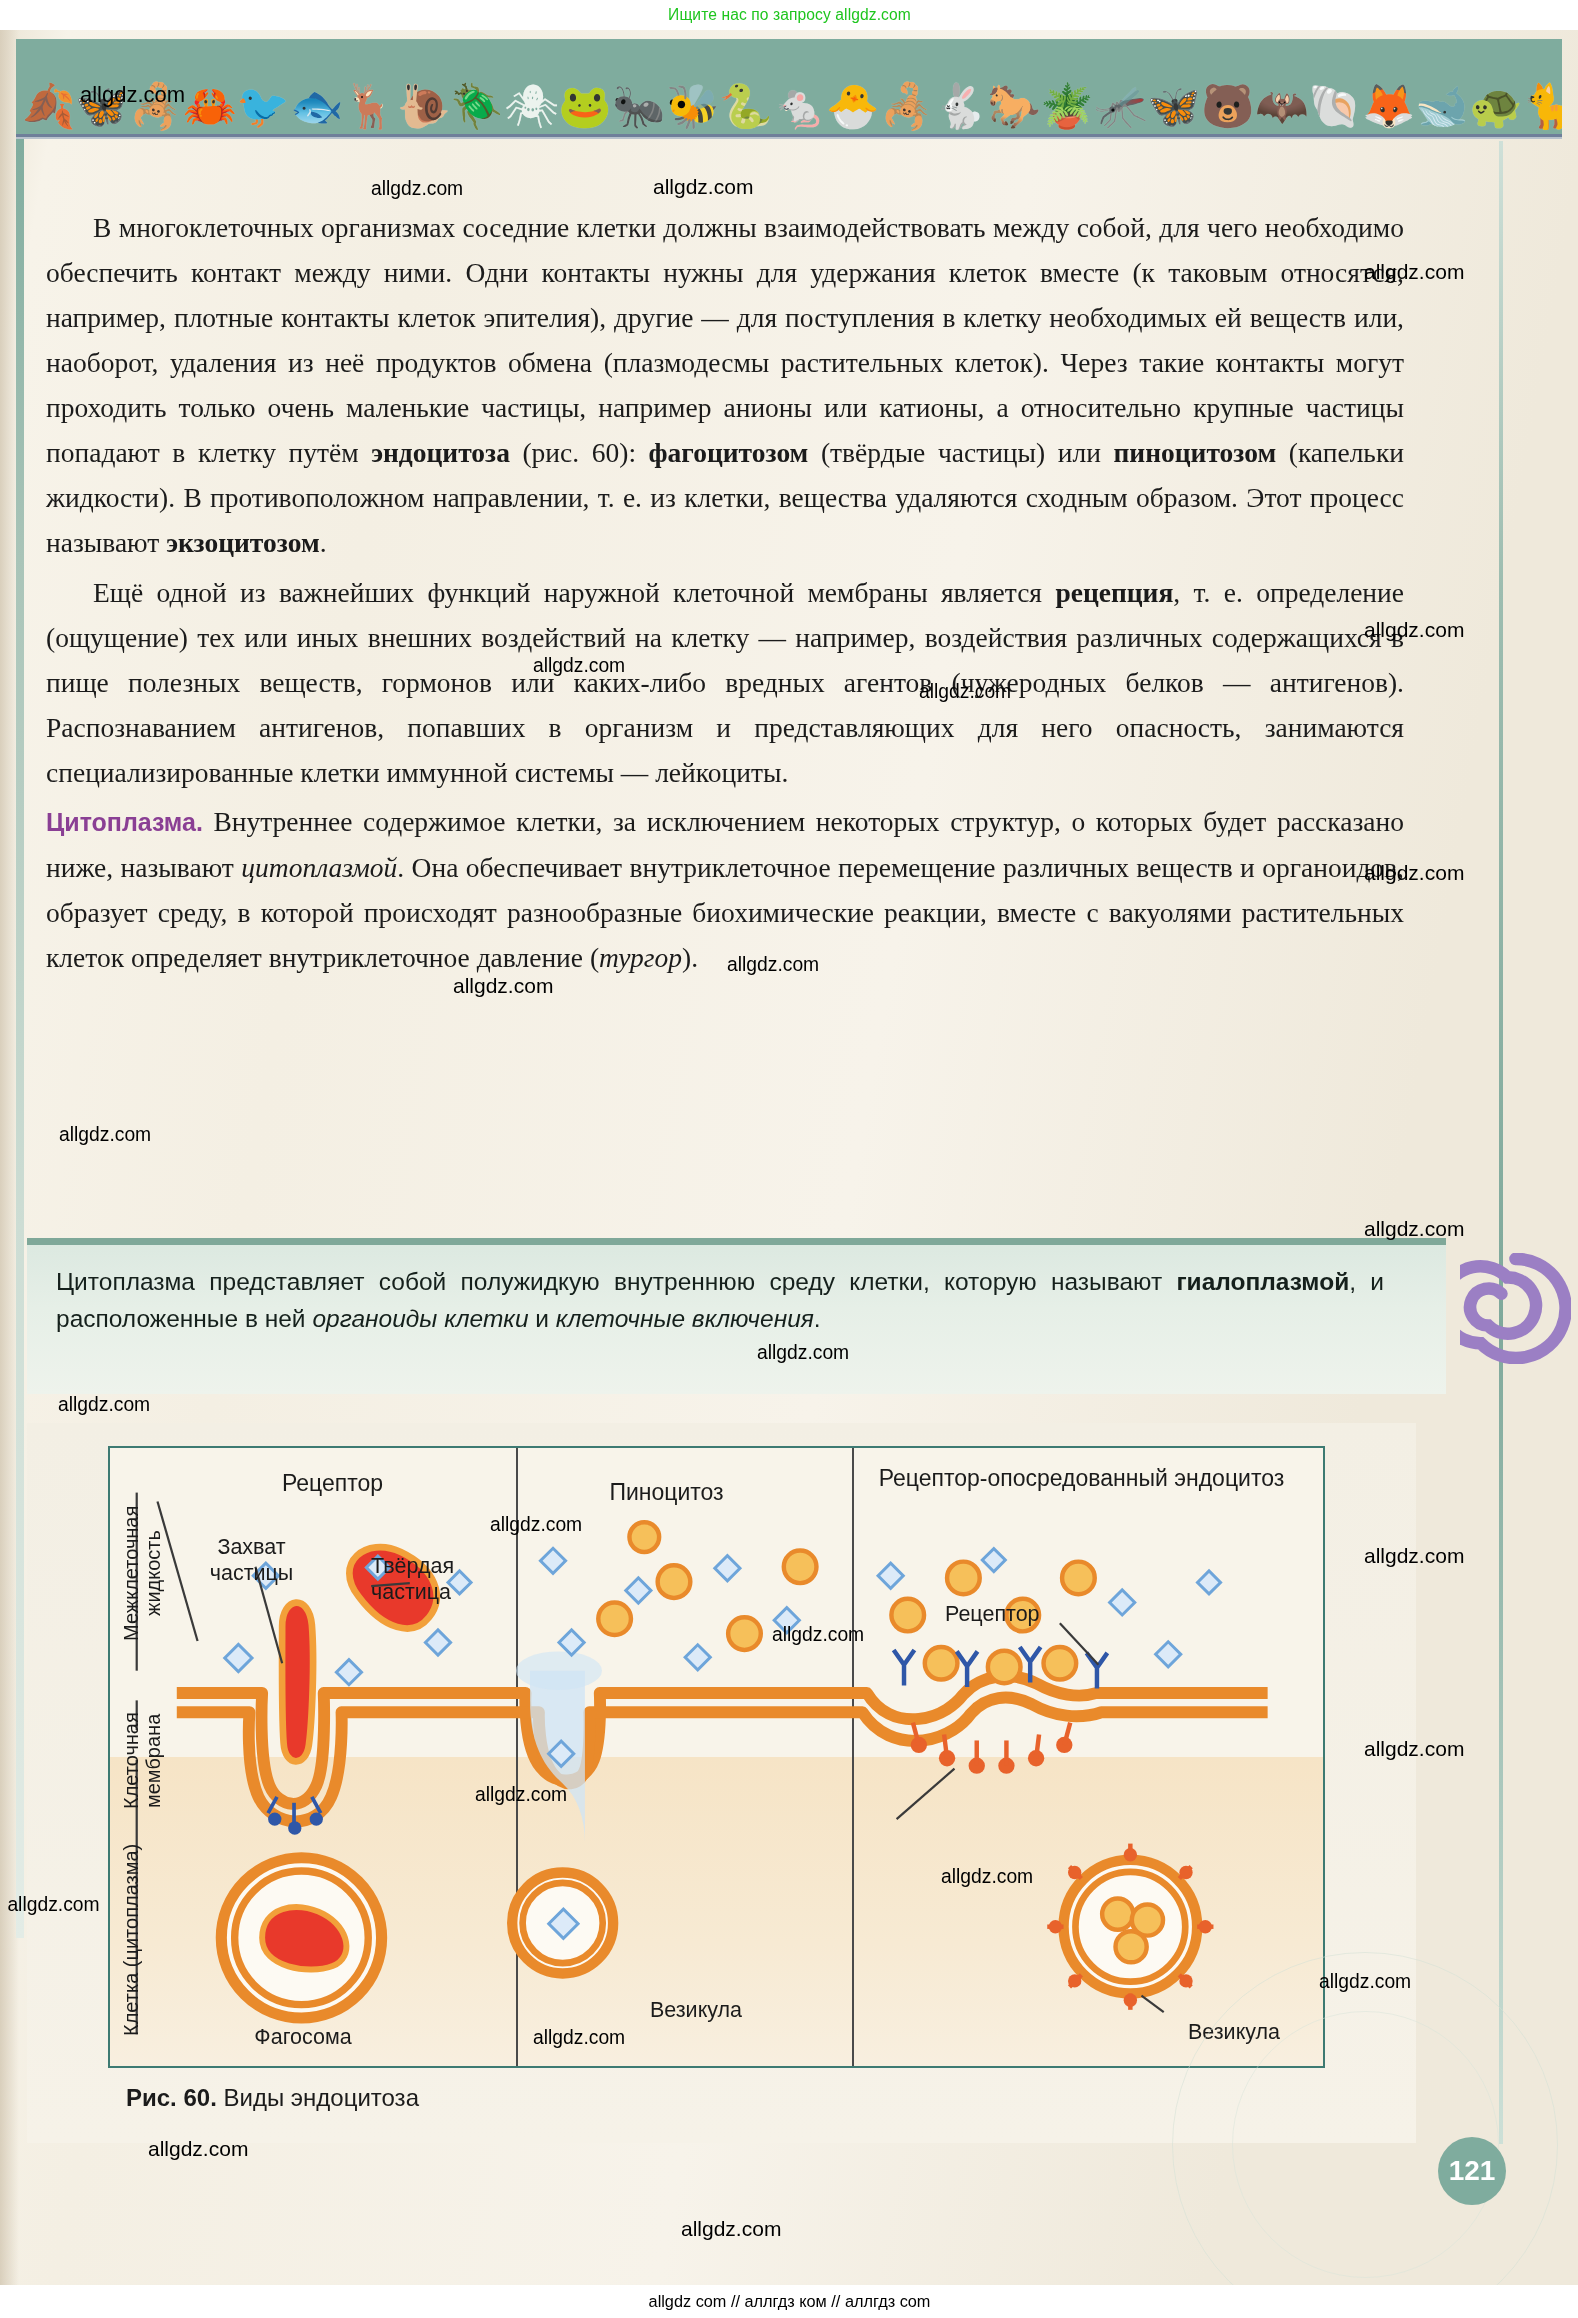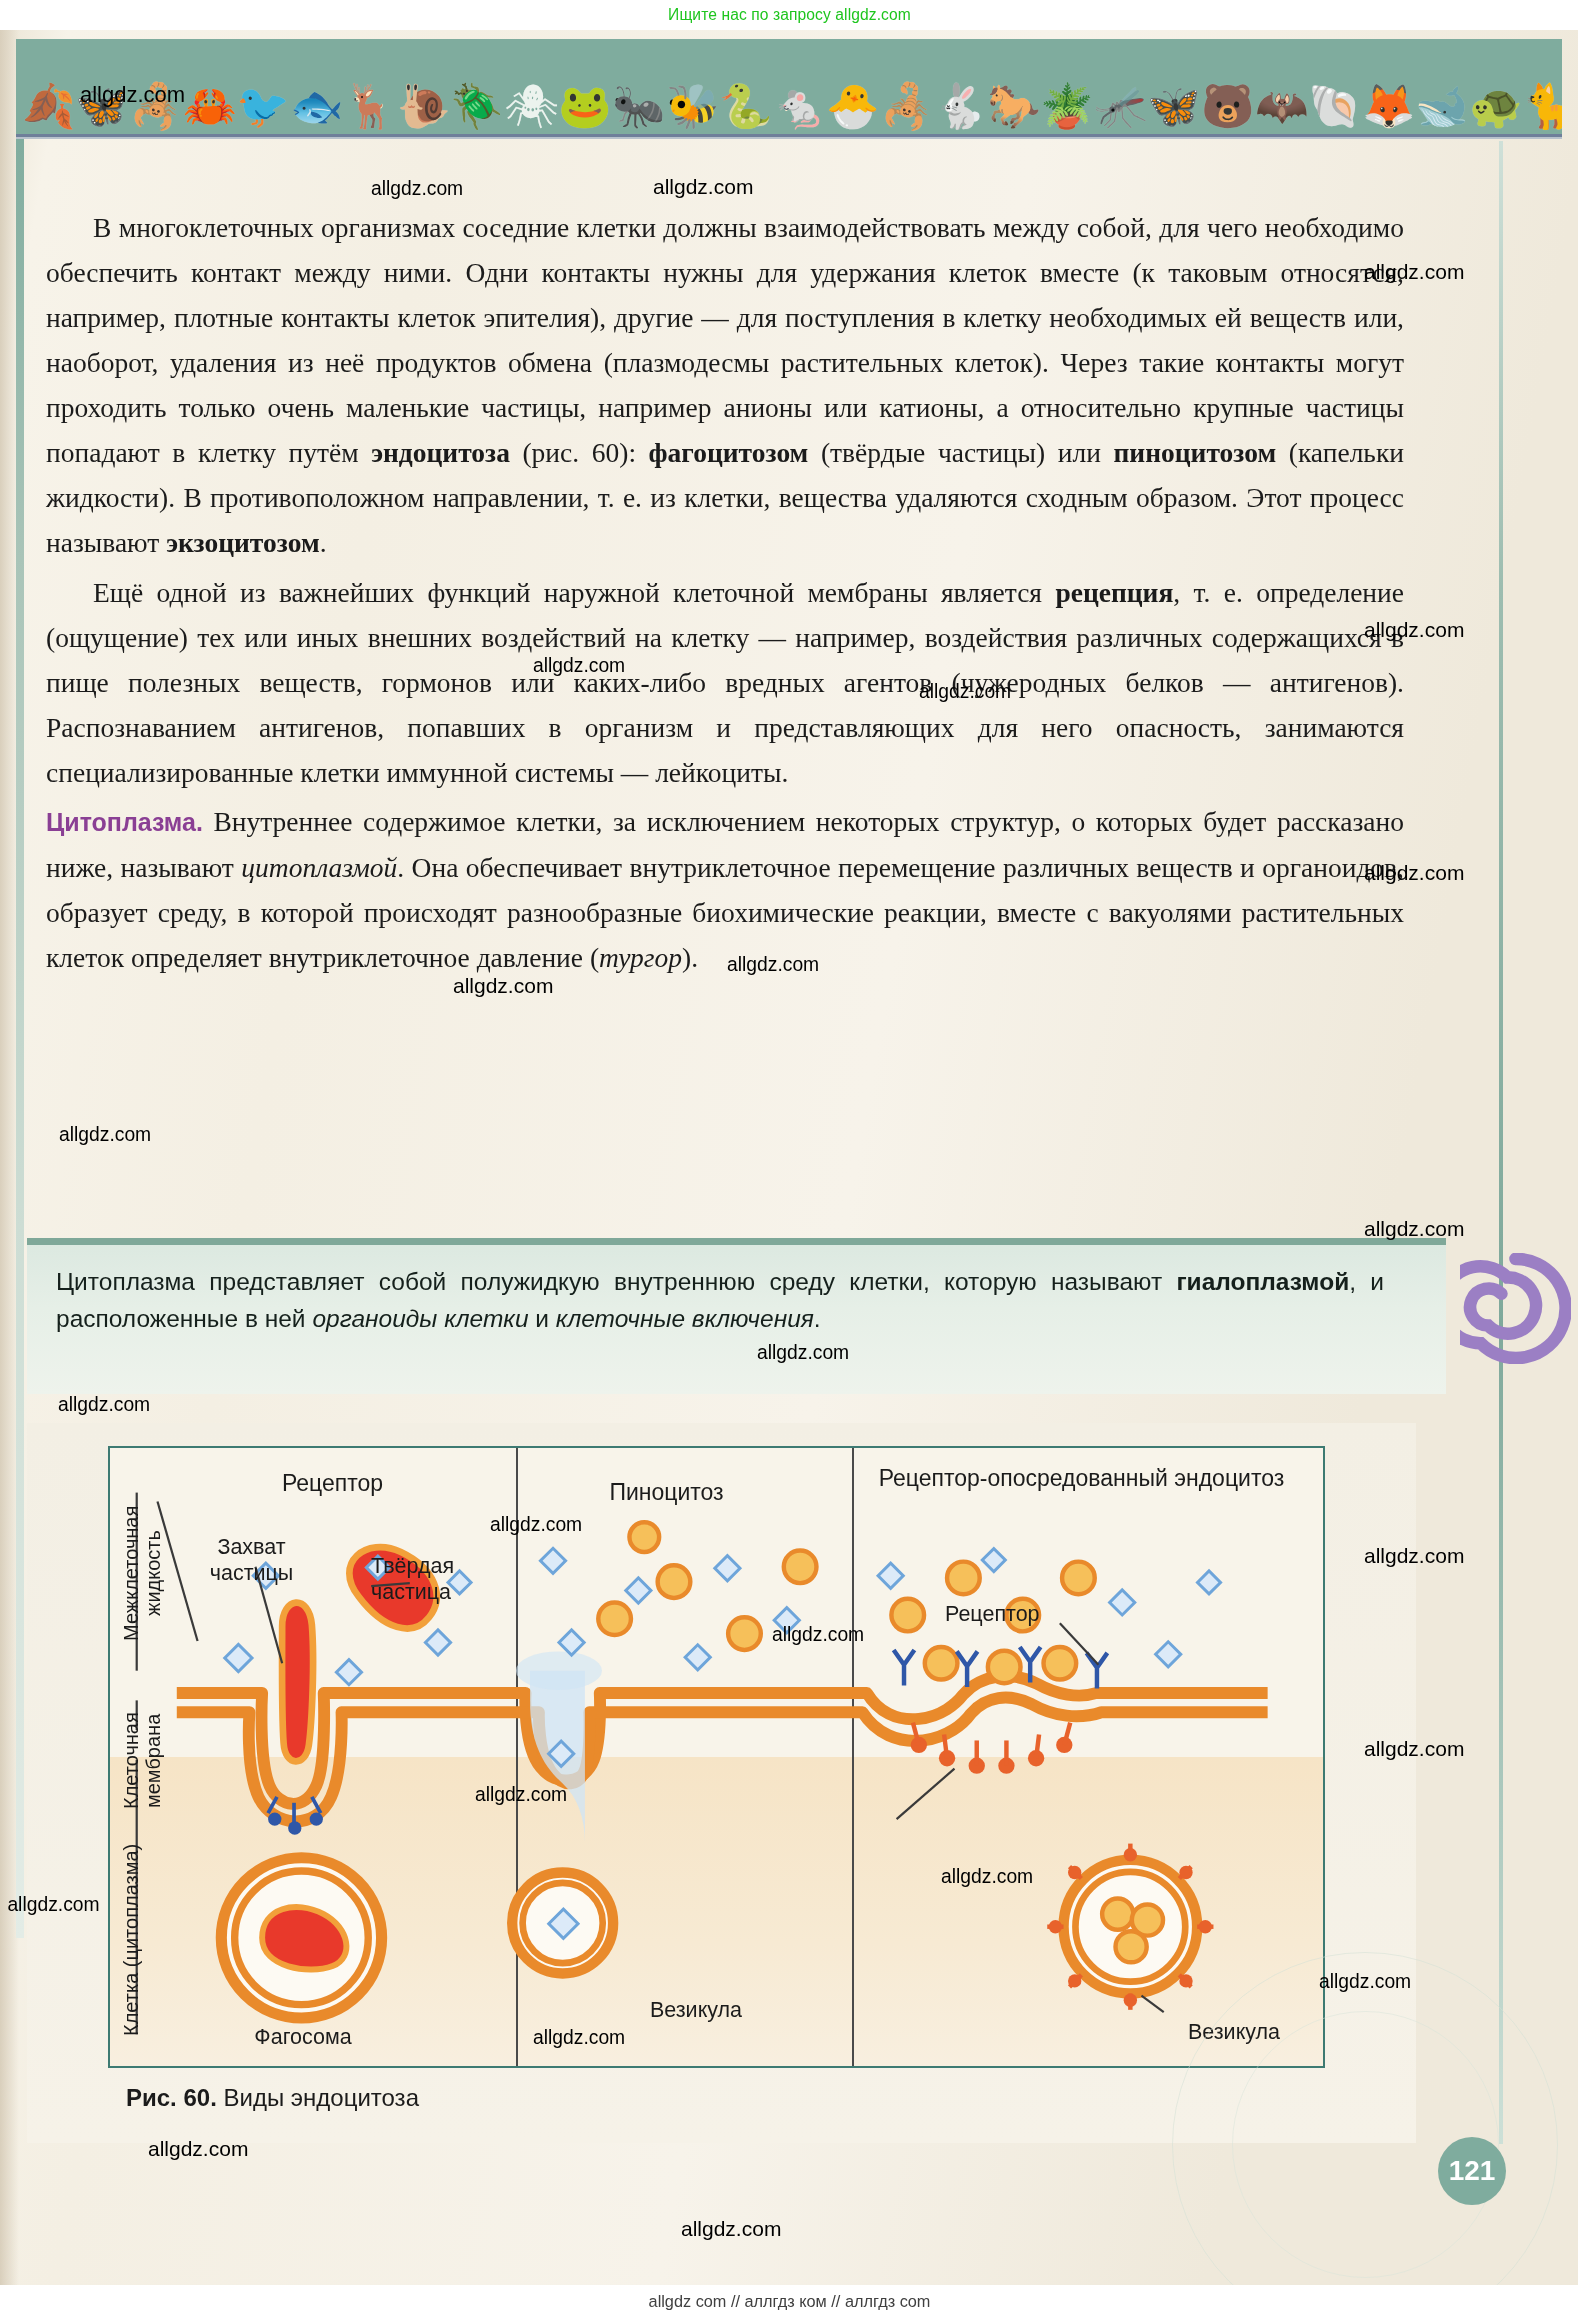--- a/index.html
+++ b/index.html
@@ -228,21 +228,21 @@
     pointer-events: none;
   }
 
   
   #footer {
     position: absolute; left: 0; top: 2285px; width: 1579px; height: 33px;
     background: #ffffff;
     display: flex; align-items: center; justify-content: center;
   }
   #footer-text {
-    color: #404040;
+    color: #000000;
     font-family: "Liberation Sans", sans-serif;
     font-size: 16.3px;
   }
 
   
   .ghost {
     position: absolute;
     font-family: "Liberation Serif", serif;
     color: rgba(120,110,95,0.18);
     font-size: 25px;

